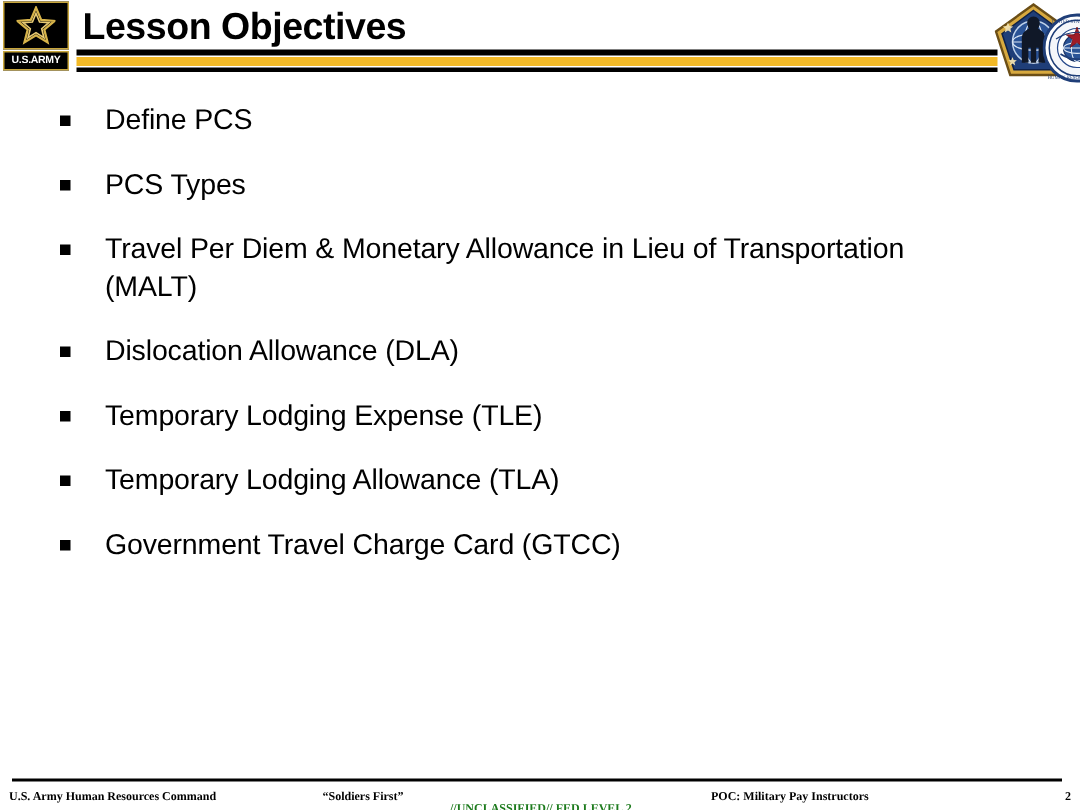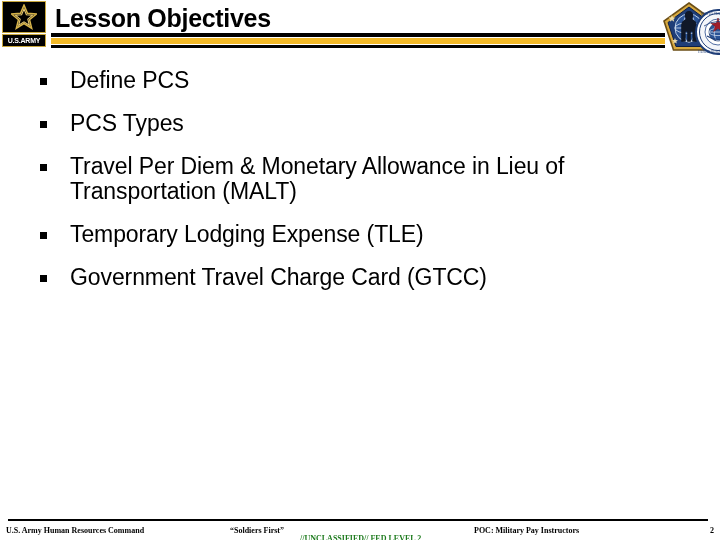--- a/index.html
+++ b/index.html
@@ -170,21 +170,21 @@
   .bullet-mark i {
     display: inline-block;
     width: 7px;
     height: 7px;
     background: #000000;
     vertical-align: 2px;
     margin-left: 2px;
   }
   .bullet-text {
     flex: 1 1 auto;
-    font-size: 23px;
+    font-size: 19px;
     line-height: 25px;
     color: #000000;
     letter-spacing: -0.1px;
     font-family: "Liberation Sans", sans-serif;
   }
 
   
   #footer-rule {
     position: absolute;
     left: 8px;
@@ -198,21 +198,21 @@
     left: 0;
     top: 524px;
     width: 720px;
     height: 16px;
     font-size: 8px;
     font-weight: bold;
     font-family: "Liberation Serif", serif;
     color: #000000;
   }
   .f-org   { position: absolute; left: 6px;   top: 2px; white-space: nowrap; text-align: right; }
-  .f-motto { position: absolute; left: 230px; top: 2px; white-space: nowrap; }
+  .f-motto { position: absolute; left: 215px; top: 2px; white-space: nowrap; }
   .f-class { position: absolute; left: 300px; top: 10px; white-space: nowrap; color: #1E7B1E; }
   .f-poc   { position: absolute; left: 430px; top: 2px; white-space: nowrap; margin-left: 44px; }
   .f-page  { position: absolute; right: 6px;  top: 2px; white-space: nowrap; }
 </style>
 </head>
 <body>
 
 <div id="slide">
 
   <div id="header">
@@ -281,26 +281,34 @@
       <div class="bullet-mark"><i></i></div>
       <div class="bullet-text">PCS Types</div>
     </div>
 
 
     <div class="bullet-row">
       <div class="bullet-mark"><i></i></div>
       <div class="bullet-text">Travel Per Diem &amp; Monetary Allowance in Lieu of Transportation (MALT)</div>
     </div>
 
+    <div class="bullet-row">
+      <div class="bullet-mark"><i></i></div>
+      <div class="bullet-text">Dislocation Allowance (DLA)</div>
+    </div>
 
     <div class="bullet-row">
       <div class="bullet-mark"><i></i></div>
       <div class="bullet-text">Temporary Lodging Expense (TLE)</div>
     </div>
 
+    <div class="bullet-row">
+      <div class="bullet-mark"><i></i></div>
+      <div class="bullet-text">Temporary Lodging Allowance (TLA)</div>
+    </div>
 
     <div class="bullet-row">
       <div class="bullet-mark"><i></i></div>
       <div class="bullet-text">Government Travel Charge Card (GTCC)</div>
     </div>
 
 
   </div>
 
   <div id="footer-rule"></div>

